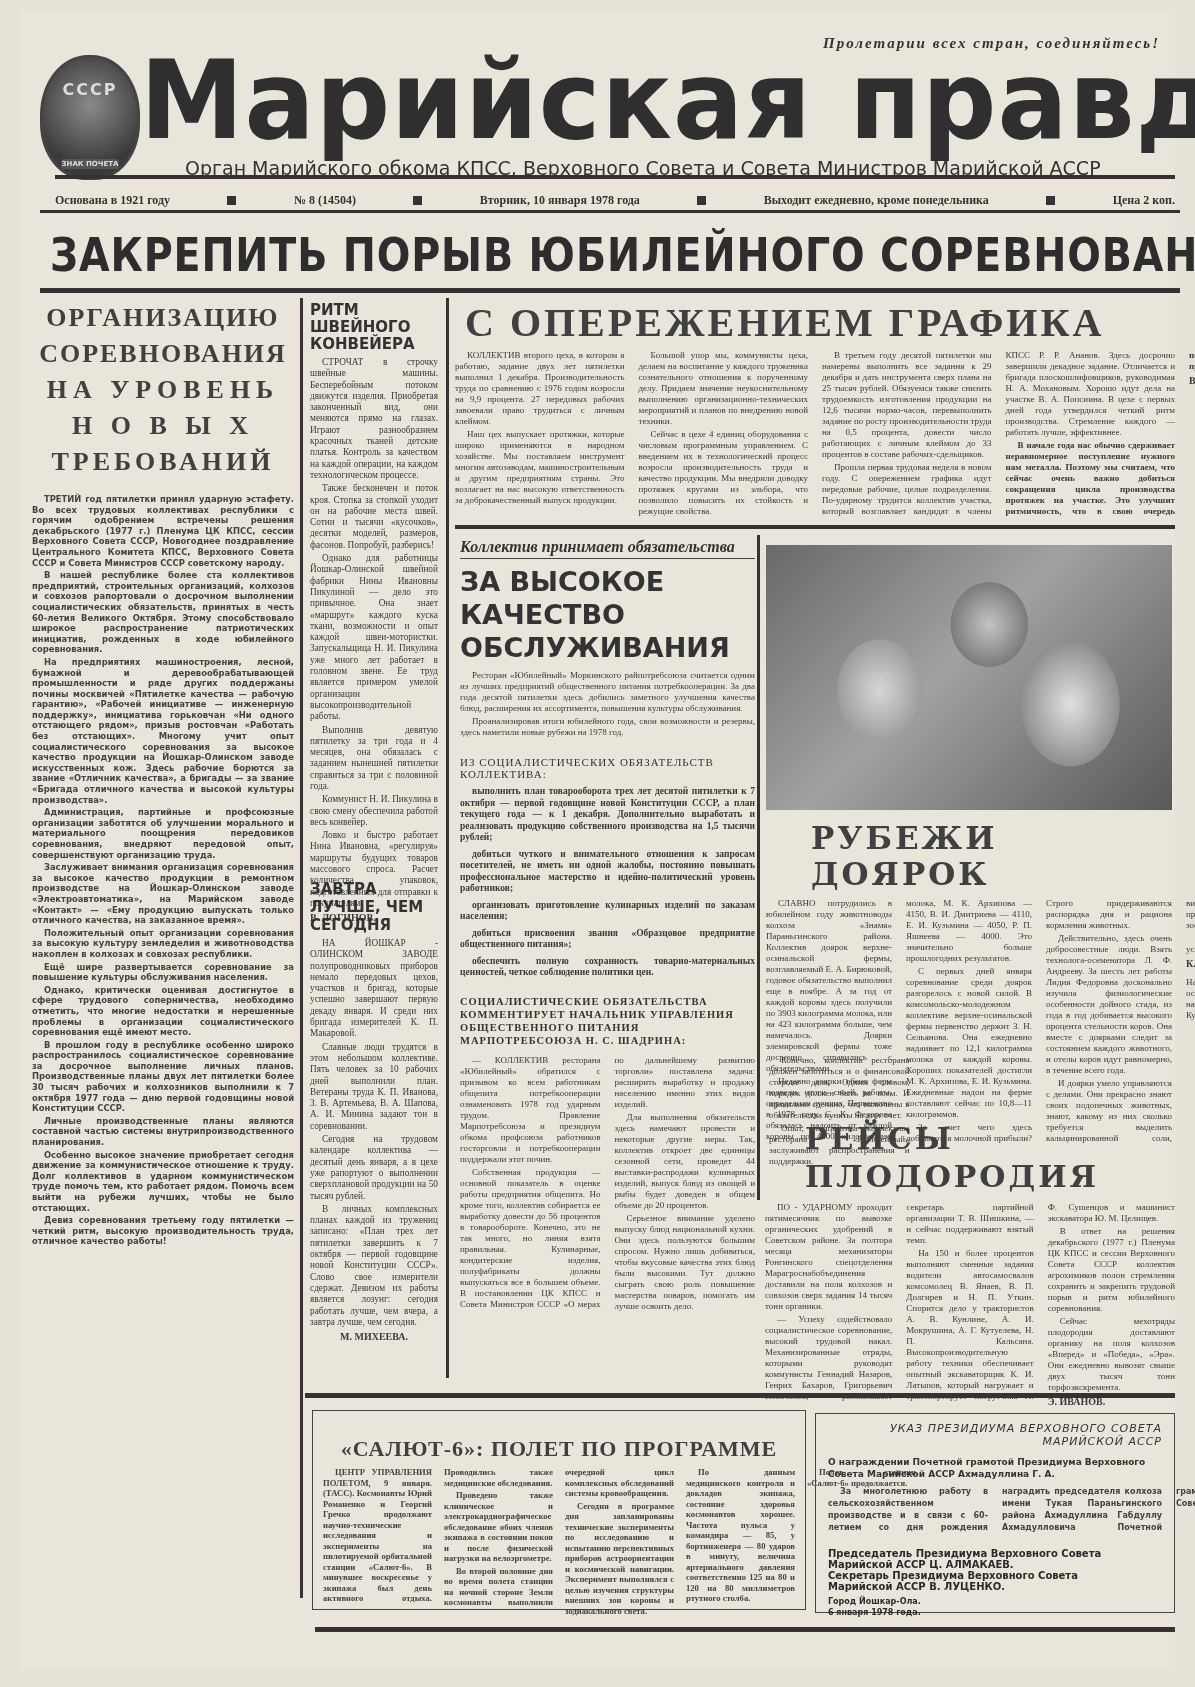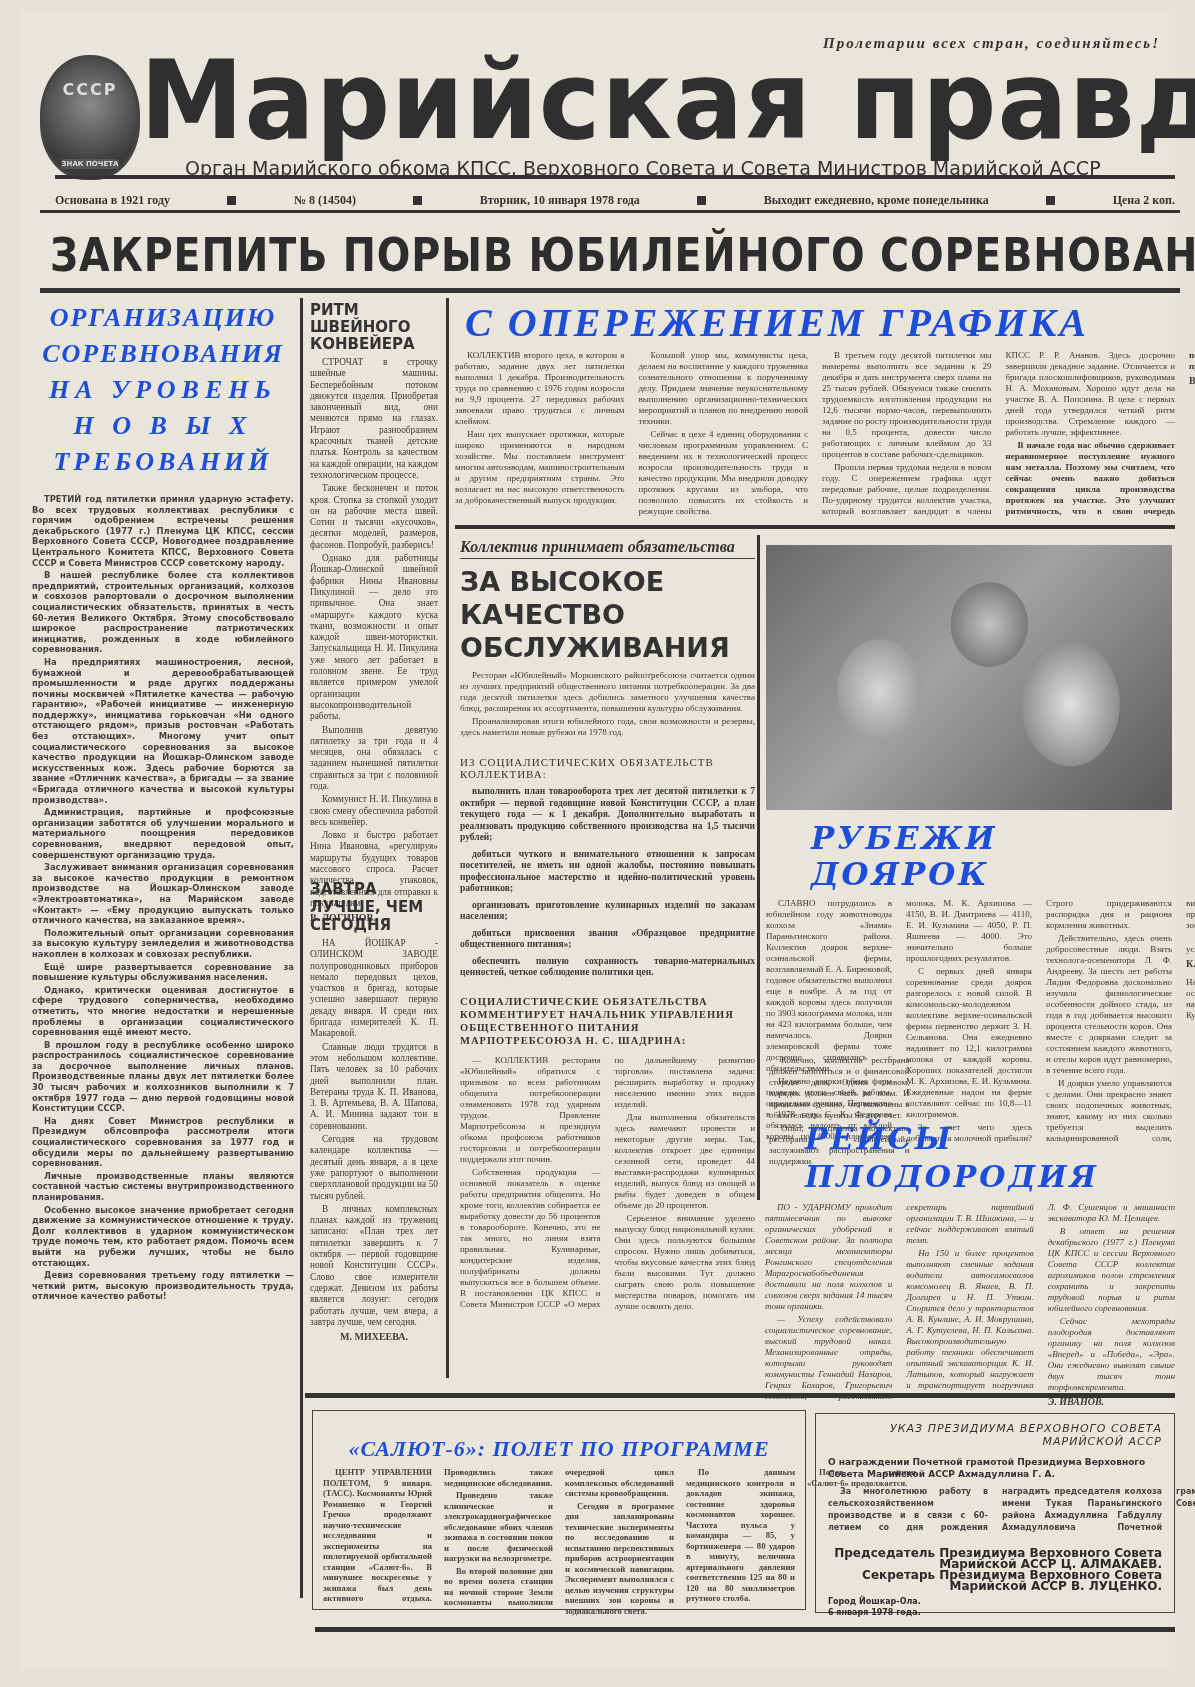--- a/index.html
+++ b/index.html
@@ -49,21 +49,21 @@
   .banner {
     position: absolute; left: 30px; top: 215px; width: 1140px;
     font-family: "DejaVu Sans", sans-serif; font-weight: bold;
     font-size: 46px; line-height: 60px; letter-spacing: 1px;
     color: #2d2d2d; text-align: center; white-space: nowrap;
     transform: scaleX(0.86); transform-origin: left center;
   }
   .vrule { position: absolute; width: 3px; background: #333; }
   .block { position: absolute; }
   .serif-head {
-    font-family: "Liberation Serif", serif; font-weight: bold; color: #1d4ed8; font-style: italic;
+    font-family: "Liberation Serif", serif; font-weight: bold; color: #404040;
   }
   .sans-head {
     font-family: "DejaVu Sans", sans-serif; font-weight: bold; color: #333;
   }
   .body-text {
     font-family: "Liberation Serif", serif; font-size: 9.5px; line-height: 11.5px;
     color: #3a3a3a; text-align: justify;
   }
   .body-text p { text-indent: 12px; margin-bottom: 2px; }
   .cols3 { column-count: 3; column-gap: 16px; }
@@ -130,21 +130,20 @@
     <div class="body-text" style="margin-top:14px; font-family:'DejaVu Sans',sans-serif; font-size:8.4px; line-height:10.6px; font-weight:bold; color:#444;">
       <p>ТРЕТИЙ год пятилетки принял ударную эстафету. Во всех трудовых коллективах республики с горячим одобрением встречены решения декабрьского (1977 г.) Пленума ЦК КПСС, сессии Верховного Совета СССР, Новогоднее поздравление Центрального Комитета КПСС, Верховного Совета СССР и Совета Министров СССР советскому народу.</p>
       <p>В нашей республике более ста коллективов предприятий, строительных организаций, колхозов и совхозов рапортовали о досрочном выполнении социалистических обязательств, принятых в честь 60-летия Великого Октября. Этому способствовало широкое распространение патриотических инициатив, рожденных в ходе юбилейного соревнования.</p>
       <p>На предприятиях машиностроения, лесной, бумажной и деревообрабатывающей промышленности и ряде других поддержаны почины москвичей «Пятилетке качества — рабочую гарантию», «Рабочей инициативе — инженерную поддержку», инициатива горьковчан «Ни одного отстающего рядом», призыв ростовчан «Работать без отстающих». Многому учит опыт социалистического соревнования за высокое качество продукции на Йошкар-Олинском заводе искусственных кож. Здесь рабочие борются за звание «Отличник качества», а бригады — за звание «Бригада отличного качества и высокой культуры производства».</p>
       <p>Администрация, партийные и профсоюзные организации заботятся об улучшении морального и материального поощрения передовиков соревнования, внедряют передовой опыт, совершенствуют организацию труда.</p>
       <p>Заслуживает внимания организация соревнования за высокое качество продукции в ремонтном производстве на Йошкар-Олинском заводе «Электроавтоматика», на Марийском заводе «Контакт» — «Ему продукцию выпускать только отличного качества, на заказанное время».</p>
       <p>Положительный опыт организации соревнования за высокую культуру земледелия и животноводства накоплен в колхозах и совхозах республики.</p>
       <p>Ещё шире развертывается соревнование за повышение культуры обслуживания населения.</p>
       <p>Однако, критически оценивая достигнутое в сфере трудового соперничества, необходимо отметить, что многие недостатки и нерешенные проблемы в организации социалистического соревнования ещё имеют место.</p>
       <p>В прошлом году в республике особенно широко распространилось социалистическое соревнование за досрочное выполнение личных планов. Производственные планы двух лет пятилетки более 30 тысяч рабочих и колхозников выполнили к 7 октября 1977 года — дню первой годовщины новой Конституции СССР.</p>
-      <p>На днях Совет Министров республики и Президиум облсовпрофа рассмотрели итоги социалистического соревнования за 1977 год и обсудили меры по дальнейшему развертыванию соревнования.</p>
       <p>Личные производственные планы являются составной частью системы внутрипроизводственного планирования.</p>
       <p>Особенно высокое значение приобретает сегодня движение за коммунистическое отношение к труду. Долг коллективов в ударном коммунистическом труде помочь тем, кто работает рядом. Помочь всем выйти на рубежи лучших, чтобы не было отстающих.</p>
       <p>Девиз соревнования третьему году пятилетки — четкий ритм, высокую производительность труда, отличное качество работы!</p>
     </div>
   </div>
 
   <div class="vrule" style="left:280px; top:288px; height:1300px;"></div>
 
   <div class="block" style="left:290px; top:292px; width:128px;">
     <div class="sans-head" style="font-size:15px; line-height:17px;">
@@ -243,21 +242,21 @@
       <div class="sig">К. СОКОЛОВА.</div>
       <p style="margin-top:8px; text-indent:0;">
         <span>На снимке: доярки верхне-осинальской фермы (слева направо) М. К. Архипова, Е. И. Кузьмина и С. К. Федорова.</span>
       </p>
       <div style="text-align:center; margin-top:6px;">Фото В. Асхоченского.</div>
     </div>
   </div>
 
   <div class="block" style="left:745px; top:1110px; width:410px;">
     <div class="serif-head" style="font-size:30px; line-height:38px; letter-spacing:3px; margin-left:40px; font-family:'DejaVu Serif',serif;">РЕЙСЫ ПЛОДОРОДИЯ</div>
-    <div class="body-text cols3" style="margin-top:6px; height:218px; font-size:9px; line-height:11px; column-gap:14px;font-style:italic;">
+    <div class="body-text cols3" style="margin-top:6px; height:218px; font-size:9px; line-height:11px; column-gap:14px;">
       <p>ПО - УДАРНОМУ проходит пятимесячник по вывозке органических удобрений в Советском районе. За полтора месяца механизаторы Ронгинского спецотделения Марагроснабобъединения доставили на поля колхозов и совхозов сверх задания 14 тысяч тонн органики.</p>
       <p>— Успеху содействовало социалистическое соревнование, высокий трудовой накал. Механизированные отряды, которыми руководят коммунисты Геннадий Назаров, Генрих Бахаров, Григорьевич Новоселов, — рассказывает секретарь партийной организации Т. В. Шишкина, — и сейчас поддерживают взятый темп.</p>
       <p>На 150 и более процентов выполняют сменные задания водители автосамосвалов комсомолец В. Янаев, В. П. Долгирев и Н. П. Уткин. Спорится дело у трактористов А. В. Кунлине, А. И. Мокрушина, А. Г. Кутуелева, Н. П. Кальсана. Высокопроизводительную работу техники обеспечивает опытный экскаваторщик К. И. Латыпов, который нагружает и транспортирует погрузчика Л. Ф. Сушенцов и машинист экскаватора Ю. М. Целищев.</p>
       <p>В ответ на решения декабрьского (1977 г.) Пленума ЦК КПСС и сессии Верховного Совета СССР коллектив агрохимиков полон стремления сохранить и закрепить трудовой порыв и ритм юбилейного соревнования.</p>
       <p>Сейчас мехотряды плодородия доставляют органику на поля колхозов «Вперед» и «Победа», «Эра». Они ежедневно вывозят свыше двух тысяч тонн торфоэкскремента.</p>
       <div class="sig">Э. ИВАНОВ.</div>
     </div>
   </div>
 
   <div class="rule" style="left:285px; top:1383px; width:870px; height:5px;"></div>
@@ -276,21 +275,21 @@
 
   <div class="block boxed" style="left:795px; top:1403px; width:360px; height:200px; padding:8px 12px;">
     <div class="ukaz-title">
       <div>УКАЗ ПРЕЗИДИУМА ВЕРХОВНОГО СОВЕТА</div>
       <div>МАРИЙСКОЙ АССР</div>
     </div>
     <div class="ukaz-sub" style="margin-top:8px;">О награждении Почетной грамотой Президиума Верховного Совета Марийской АССР Ахмадуллина Г. А.</div>
     <div class="body-text cols2" style="margin-top:6px; font-family:'DejaVu Sans',sans-serif; font-size:8px; line-height:12px; font-weight:bold; color:#444; height:56px;">
       <p>За многолетнюю работу в сельскохозяйственном производстве и в связи с 60-летием со дня рождения наградить председателя колхоза имени Тукая Параньгинского района Ахмадуллина Габдуллу Ахмадулловича Почетной грамотой Президиума Верховного Совета Марийской АССР.</p>
     </div>
-    <div style="text-align:right; font-family:'DejaVu Sans',sans-serif; font-size:12px; font-weight:bold; line-height:11px; margin-top:6px;">
+    <div style="font-family:'DejaVu Sans',sans-serif; font-size:10px; font-weight:bold; line-height:11px; margin-top:6px;">
       <div>Председатель Президиума Верховного Совета</div>
       <div>Марийской АССР Ц. АЛМАКАЕВ.</div>
       <div>Секретарь Президиума Верховного Совета</div>
       <div>Марийской АССР В. ЛУЦЕНКО.</div>
     </div>
     <div style="font-family:'DejaVu Sans',sans-serif; font-size:8px; font-weight:bold; line-height:11px; margin-top:4px;">
       <div>Город Йошкар-Ола.</div>
       <div>6 января 1978 года.</div>
     </div>
   </div>

